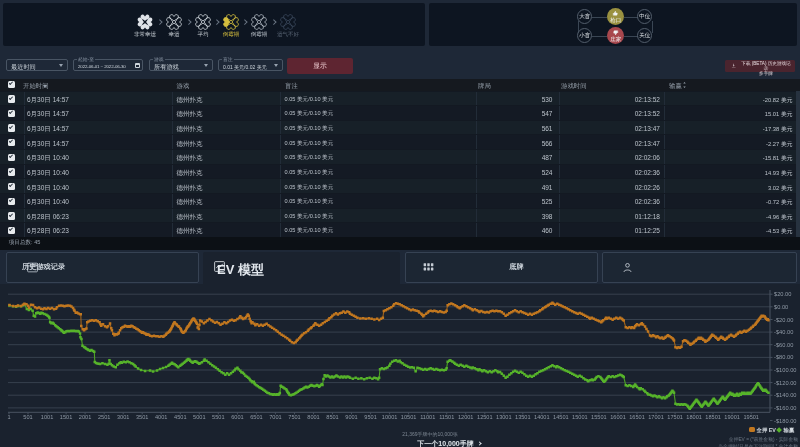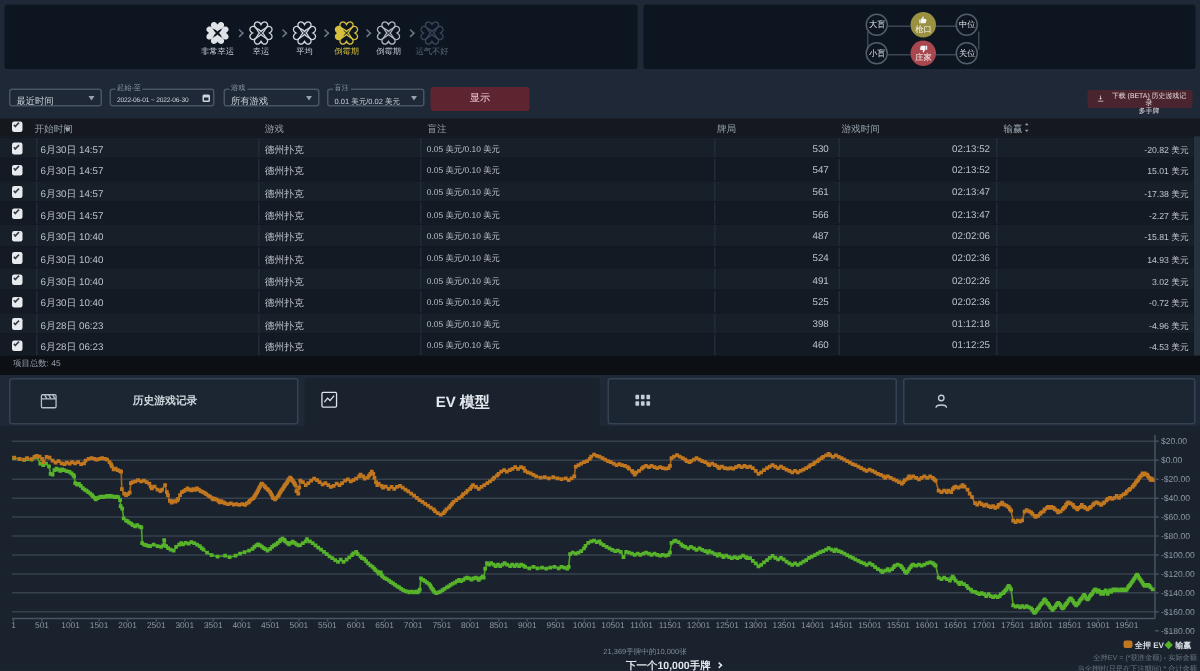--- a/index.html
+++ b/index.html
@@ -305,40 +305,41 @@
 <div class="abs" style="left:0;top:237px;width:800px;height:13px;background:#0c1015">
   <div style="position:absolute;left:8.7px;top:2px;font-size:5.6px;color:#98a2ae">项目总数: 45</div>
 </div>
 <div class="abs" style="left:795.5px;top:90.5px;width:4.5px;height:146.5px;background:#27323f"></div>
 
 <div class="abs" style="left:6px;top:252px;width:193px;height:31px;background:#1c2633;border:1px solid #364253;border-radius:2px">
   <svg viewBox="0 0 24 24" style="position:absolute;left:19px;top:8px;width:13px;height:13px" fill="none" stroke="#b6bfc8" stroke-width="1.6">
       <rect x="3" y="4" width="18" height="16" rx="1.5"></rect>
       <path d="M3,9 h18 M7,4.5 l2.5,4 M12,4.5 l2.5,4 M17,4.5 l2.5,4"></path>
     </svg>
-  <div style="position:absolute;left:15px;right:0;top:9px;text-align:center;font-size:7.2px;font-weight:bold;color:#cdd4dc">历史游戏记录</div>
+  <div style="position:absolute;left:15px;right:0;top:9px;text-align:left;font-size:7.2px;font-weight:bold;color:#cdd4dc">历史游戏记录</div>
 </div>
 <div class="abs" style="left:203px;top:252px;width:197px;height:32px;background:#1a222e;border-radius:2px 2px 0 0">
   <svg viewBox="0 0 24 24" style="position:absolute;left:10px;top:8px;width:13px;height:13px" fill="none" stroke="#dde3e9" stroke-width="1.6">
       <rect x="3" y="3" width="18" height="18" rx="1.5"></rect>
       <path d="M6,15 l4,-5 3,3 5,-6"></path>
     </svg>
-  <div style="position:absolute;left:14px;right:0;top:9px;text-align:center;font-size:10px;font-weight:bold;color:#e3e8ee">EV 模型</div>
+  <div style="position:absolute;left:14px;right:0;top:9px;text-align:left;font-size:13px;font-weight:bold;color:#e3e8ee">EV 模型</div>
 </div>
 <div class="abs" style="left:405px;top:252px;width:193px;height:31px;background:#1c2633;border:1px solid #364253;border-radius:2px">
   <svg viewBox="0 0 24 24" style="position:absolute;left:16px;top:8px;width:13px;height:13px" fill="#c6cdd5">
       <g>
   <rect x="3" y="4" width="4.5" height="5.5" rx="0.8"></rect>
         <rect x="9.75" y="4" width="4.5" height="5.5" rx="0.8"></rect>
         <rect x="16.5" y="4" width="4.5" height="5.5" rx="0.8"></rect>
   <rect x="3" y="12" width="4.5" height="5.5" rx="0.8"></rect>
         <rect x="9.75" y="12" width="4.5" height="5.5" rx="0.8"></rect>
         <rect x="16.5" y="12" width="4.5" height="5.5" rx="0.8"></rect>
       </g>
     </svg>
+  <div style="position:absolute;left:30px;right:0;top:9px;text-align:center;font-size:7.2px;font-weight:bold;color:#cdd4dc">底牌</div>
 </div>
 <div class="abs" style="left:602px;top:252px;width:195px;height:31px;background:#1c2633;border:1px solid #364253;border-radius:2px">
   <svg viewBox="0 0 24 24" style="position:absolute;left:18px;top:8px;width:13px;height:13px" fill="none" stroke="#c6cdd5" stroke-width="1.6">
       <circle cx="12" cy="8" r="3.4"></circle>
       <path d="M5.5,20 c0,-4.5 13,-4.5 13,0"></path>
     </svg>
 </div>
 
 <div class="abs" style="left:0;top:284px;width:800px;height:163px;background:#1a222e">
 <svg width="800" height="163" style="position:absolute;left:0;top:0">

